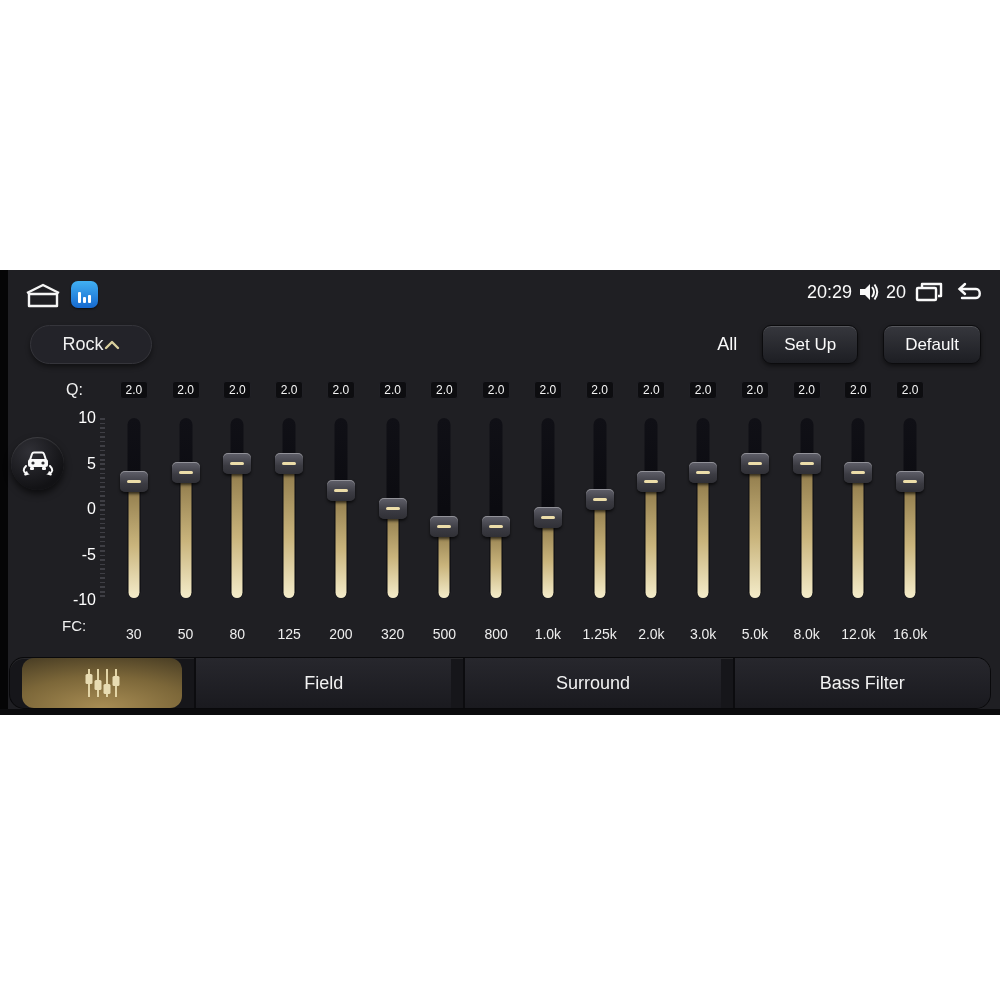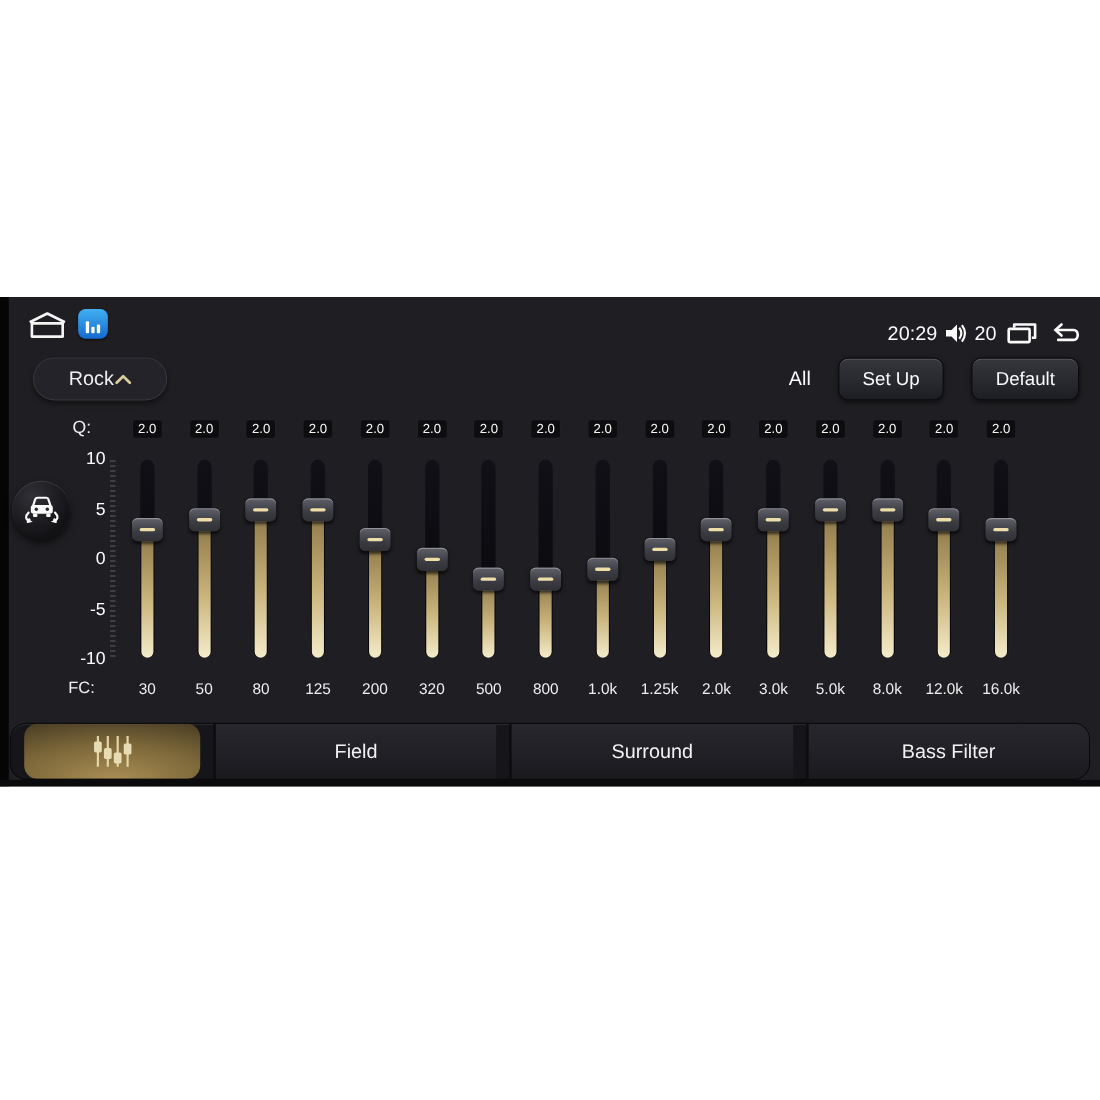--- a/index.html
+++ b/index.html
@@ -15,21 +15,21 @@
   }
   .edge-left { position:absolute; left:0; top:0; width:8px; height:100%; background:#050506; }
   .bottom-strip { position:absolute; left:0; bottom:0; width:100%; height:6px; background:#0b0b0d; }
 
   
   .home-btn { position:absolute; left:23px; top:12px; width:40px; height:28px; display:flex; align-items:center; justify-content:center; }
   .app-btn { position:absolute; left:71px; top:11px; width:27px; height:27px; border-radius:7px;
     background:linear-gradient(180deg,#41b0f2,#1669cf); display:flex; align-items:flex-end; justify-content:center; padding-bottom:5px; gap:2px;
     box-shadow:0 1px 2px rgba(0,0,0,.6); }
   .app-btn i { display:block; width:3px; background:#fff; border-radius:1px; }
-  .status-right { position:absolute; right:16px; top:18px; display:flex; align-items:center; gap:8px; height:30px;margin-left:14px; }
+  .status-right { position:absolute; right:16px; top:7px; display:flex; align-items:center; gap:8px; height:30px;margin-left:14px; }
   .clockvol { display:flex; align-items:center; gap:6px; font-size:18px; color:#fafafa; }
 
   
   .preset-pill { position:absolute; left:30px; top:55px; width:122px; height:39px; border-radius:20px;
     background:#232329; border:1px solid #35353b; box-shadow:0 3px 5px rgba(0,0,0,.45);
     display:flex; align-items:center; justify-content:center; font-size:18px; }
   .actions { position:absolute; right:19px; top:55px; display:flex; align-items:center; gap:25px; }
   .all-label { font-size:18px; color:#fafafa; }
   .btn { height:39px; padding:0 21px; border-radius:9px; font-size:17px; color:#fafafa;
     background:linear-gradient(180deg,#36373d,#1d1e23);
@@ -52,21 +52,21 @@
   .slider { position:relative; width:100%; height:180px; margin-top:19px; }
   .track { position:absolute; left:50%; transform:translateX(-50%); top:0; width:13px; height:180px;
     border-radius:7px; background:linear-gradient(180deg,#101016,#06060a); }
   .fill { position:absolute; left:50%; transform:translateX(-50%); bottom:0; width:11px; border-radius:6px;
     background:linear-gradient(180deg,#8a7546,#c9b47c 55%,#f4ecca); }
   .handle { position:absolute; left:50%; transform:translateX(-50%); width:28px; height:21px; border-radius:5px;
     background:linear-gradient(180deg,#60606a,#3b3b42 60%,#303036);
     box-shadow:inset 0 1px 0 rgba(255,255,255,.32), 0 2px 3px rgba(0,0,0,.65);
     display:flex; align-items:center; justify-content:center; }
   .handle i { display:block; width:14px; height:3px; border-radius:2px; background:#ecdda9; }
-  .freq { margin-top:20px; font-size:14px; height:16px; line-height:16px; color:#eeeeee; }
+  .freq { margin-top:28px; font-size:14px; height:16px; line-height:16px; color:#eeeeee; }
 
   .car-btn { position:absolute; left:11px; top:167px; width:53px; height:53px; border-radius:50%;
     background:radial-gradient(circle at 35% 28%, #303036, #121215 72%);
     box-shadow:0 4px 7px rgba(0,0,0,.6), inset 0 1px 1px rgba(255,255,255,.12);
     display:flex; align-items:center; justify-content:center; }
 
   
   .tabbar { position:absolute; left:10px; top:388px; width:980px; height:50px; border-radius:14px;
     background:#16161a; box-shadow:inset 0 1px 0 rgba(255,255,255,.08), 0 0 0 1px #09090b;
     display:flex; overflow:hidden; }

